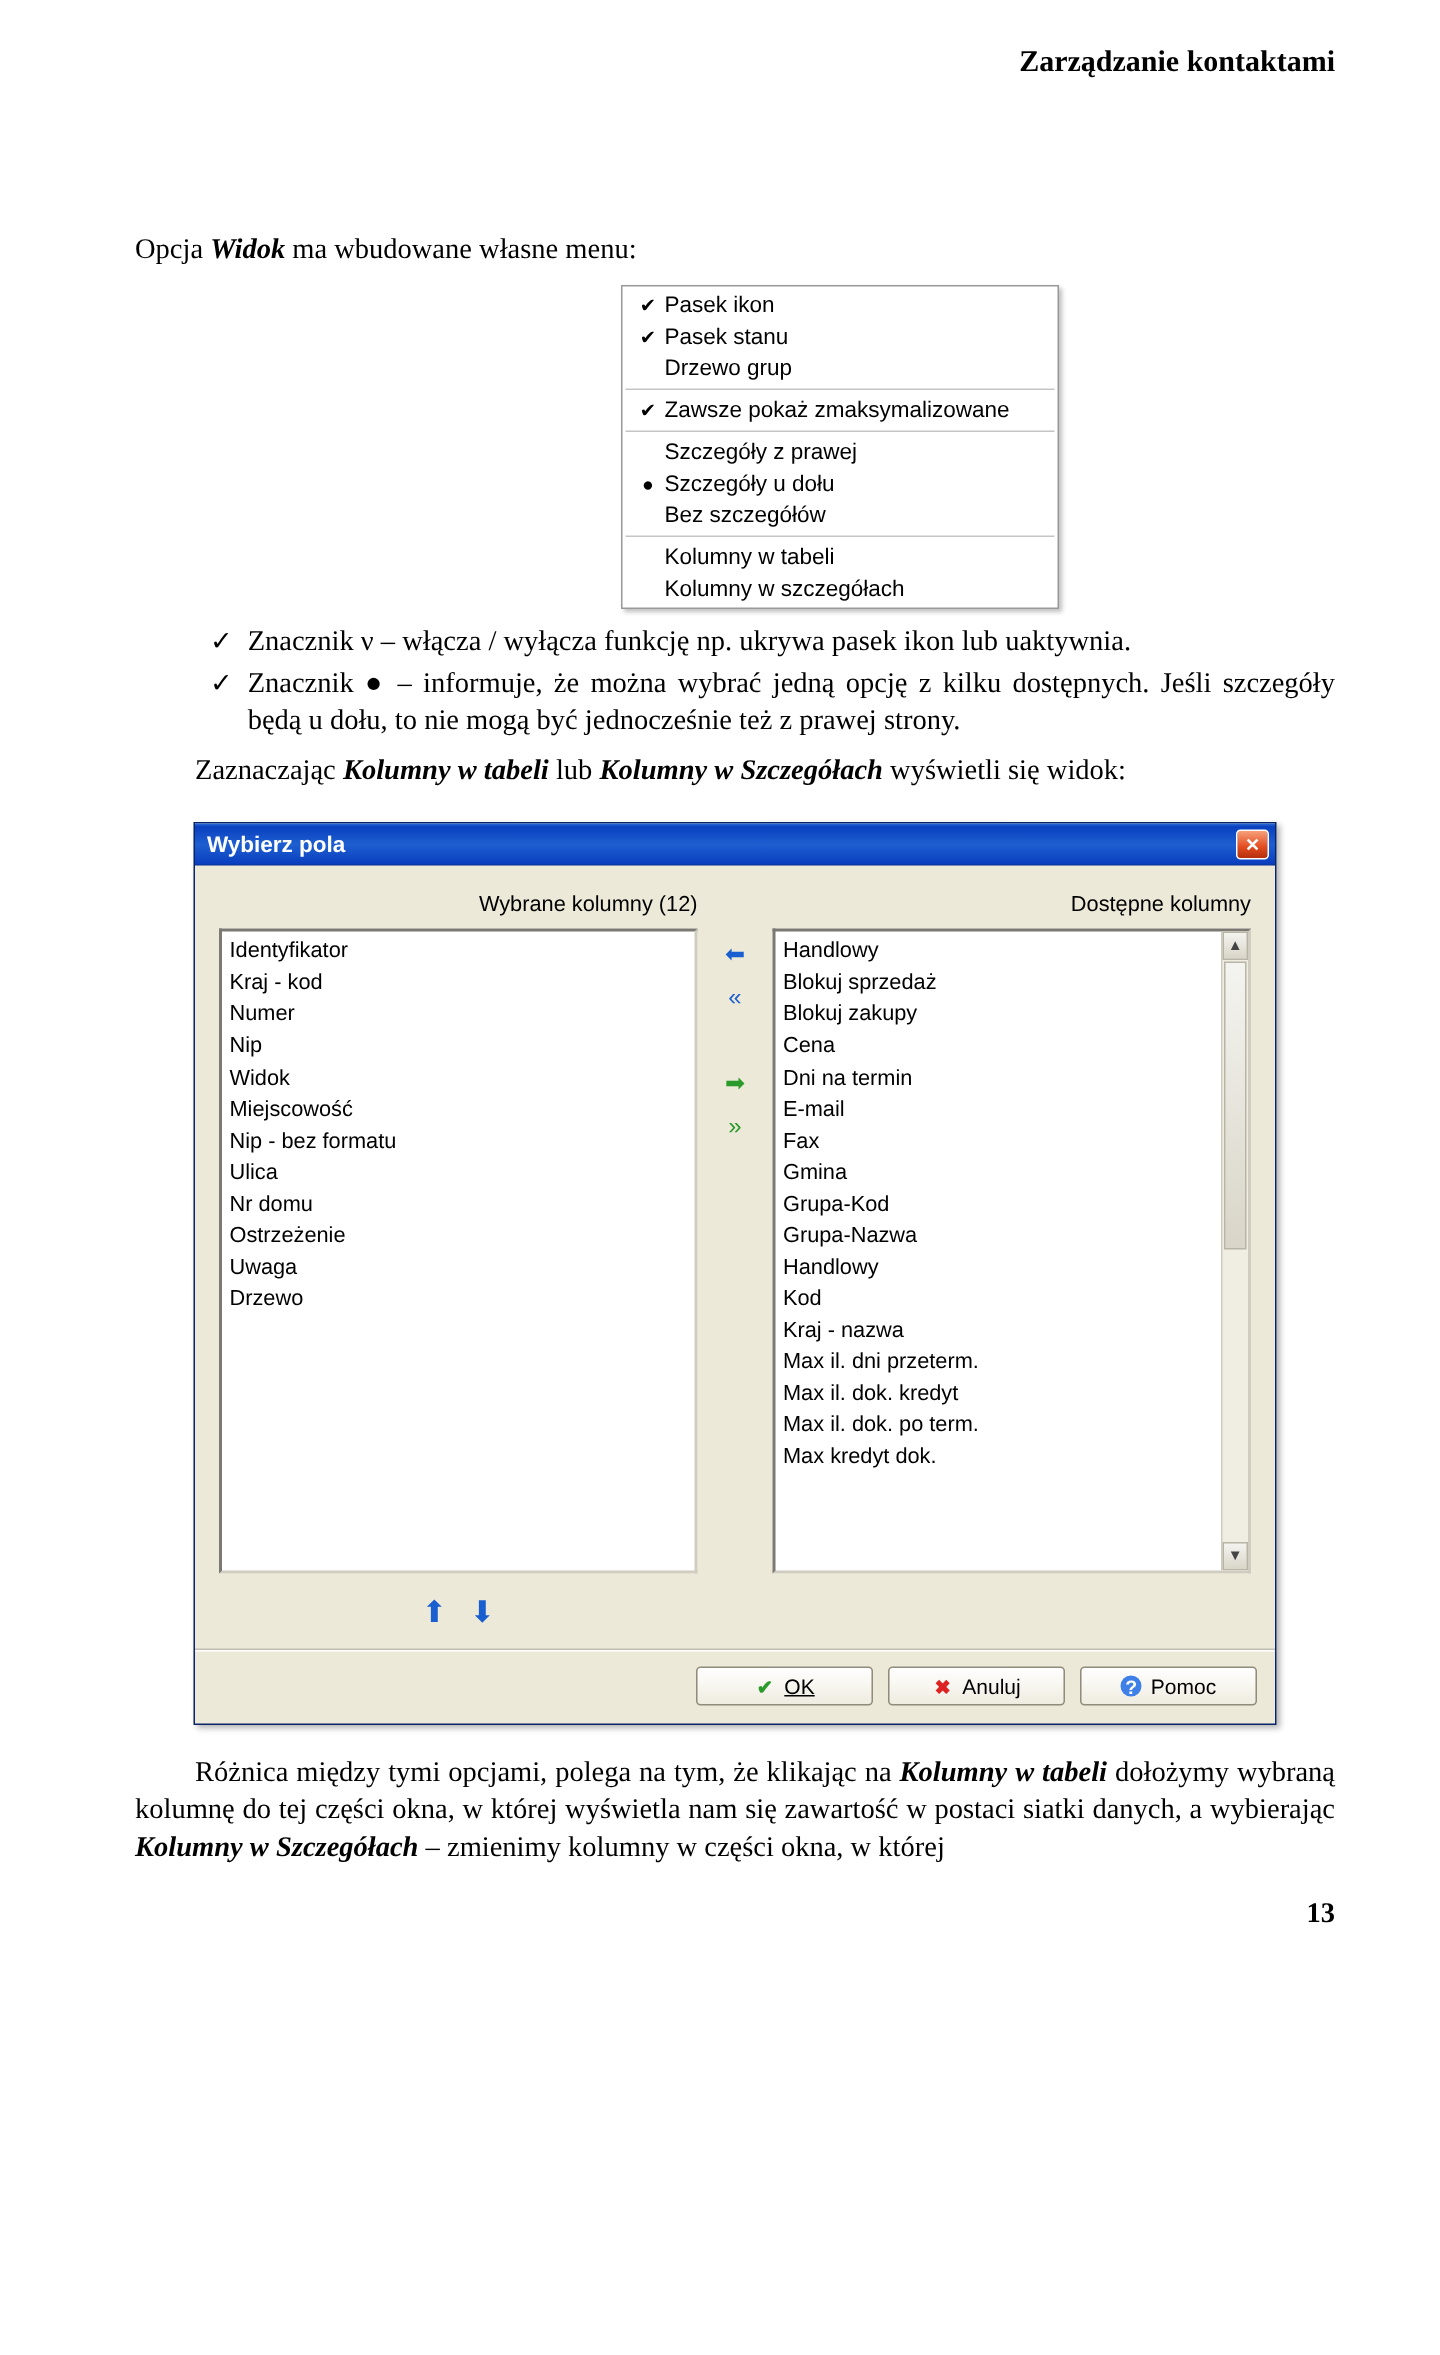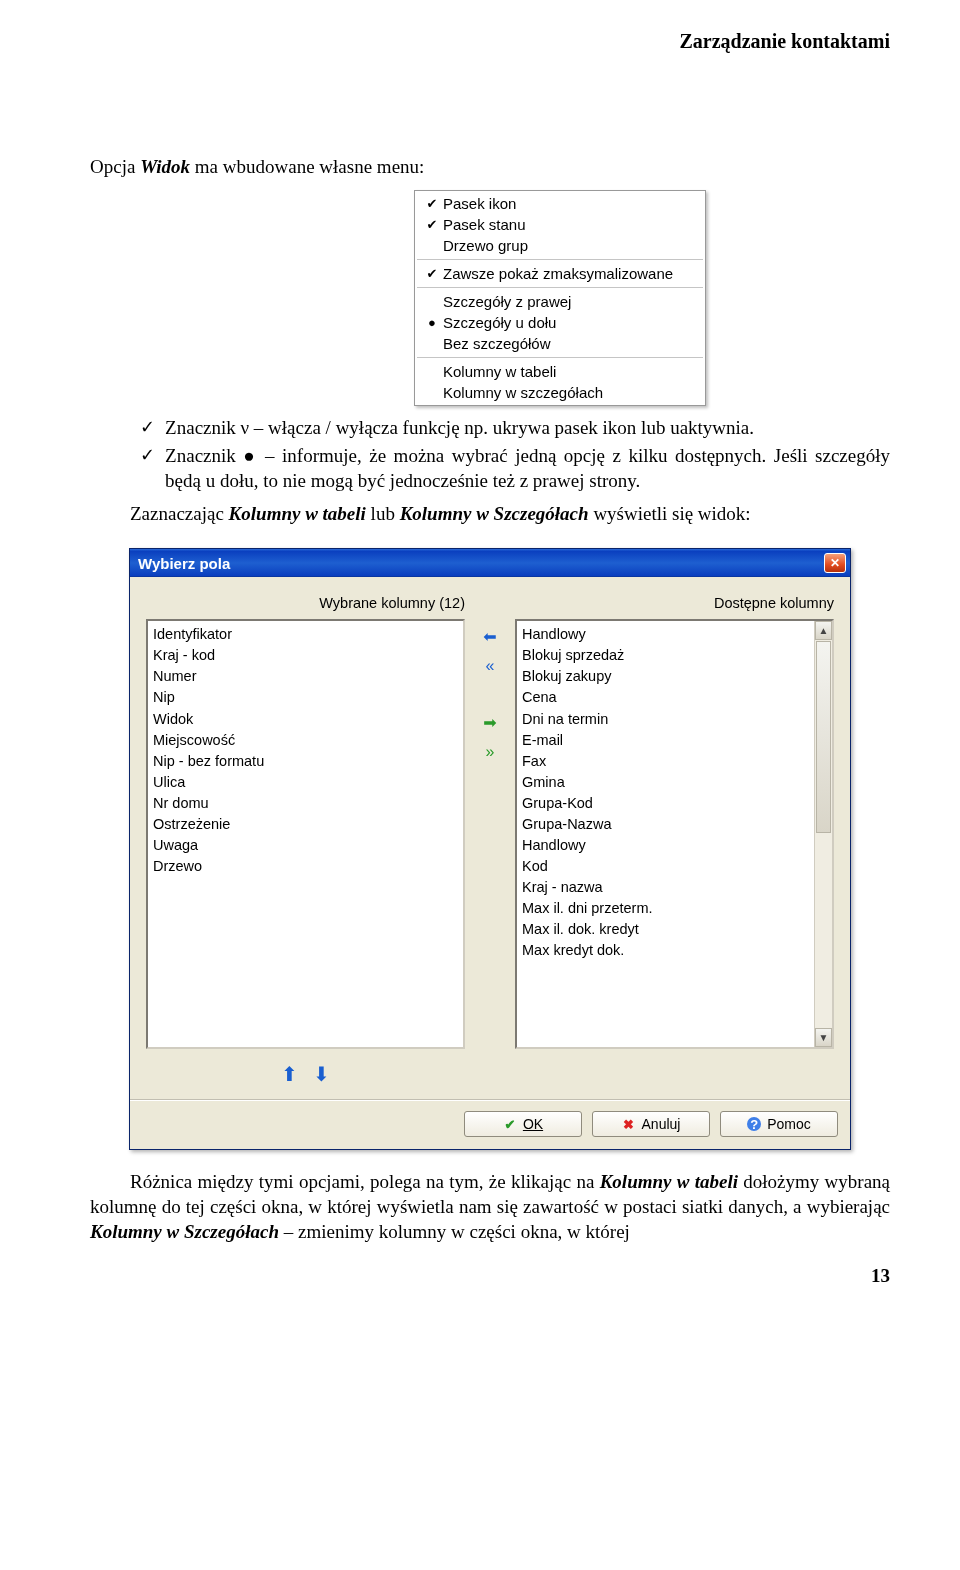--- a/index.html
+++ b/index.html
@@ -346,20 +346,21 @@
               <div>E-mail</div>
               <div>Fax</div>
               <div>Gmina</div>
               <div>Grupa-Kod</div>
               <div>Grupa-Nazwa</div>
               <div>Handlowy</div>
               <div>Kod</div>
               <div>Kraj - nazwa</div>
               <div>Max il. dni przeterm.</div>
               <div>Max il. dok. kredyt</div>
+              <div>Max il. dok. po term.</div>
               <div>Max kredyt dok.</div>
               <div class="sb">
                 <div class="sb-btn">
                     <span>▲</span>
                   </div>
                 <div class="sb-thumb" style="height:190px"></div>
                 <div style="position:absolute;bottom:0;left:0;right:0" class="sb-btn">
                     <span>▼</span>
                   </div>
               </div>

